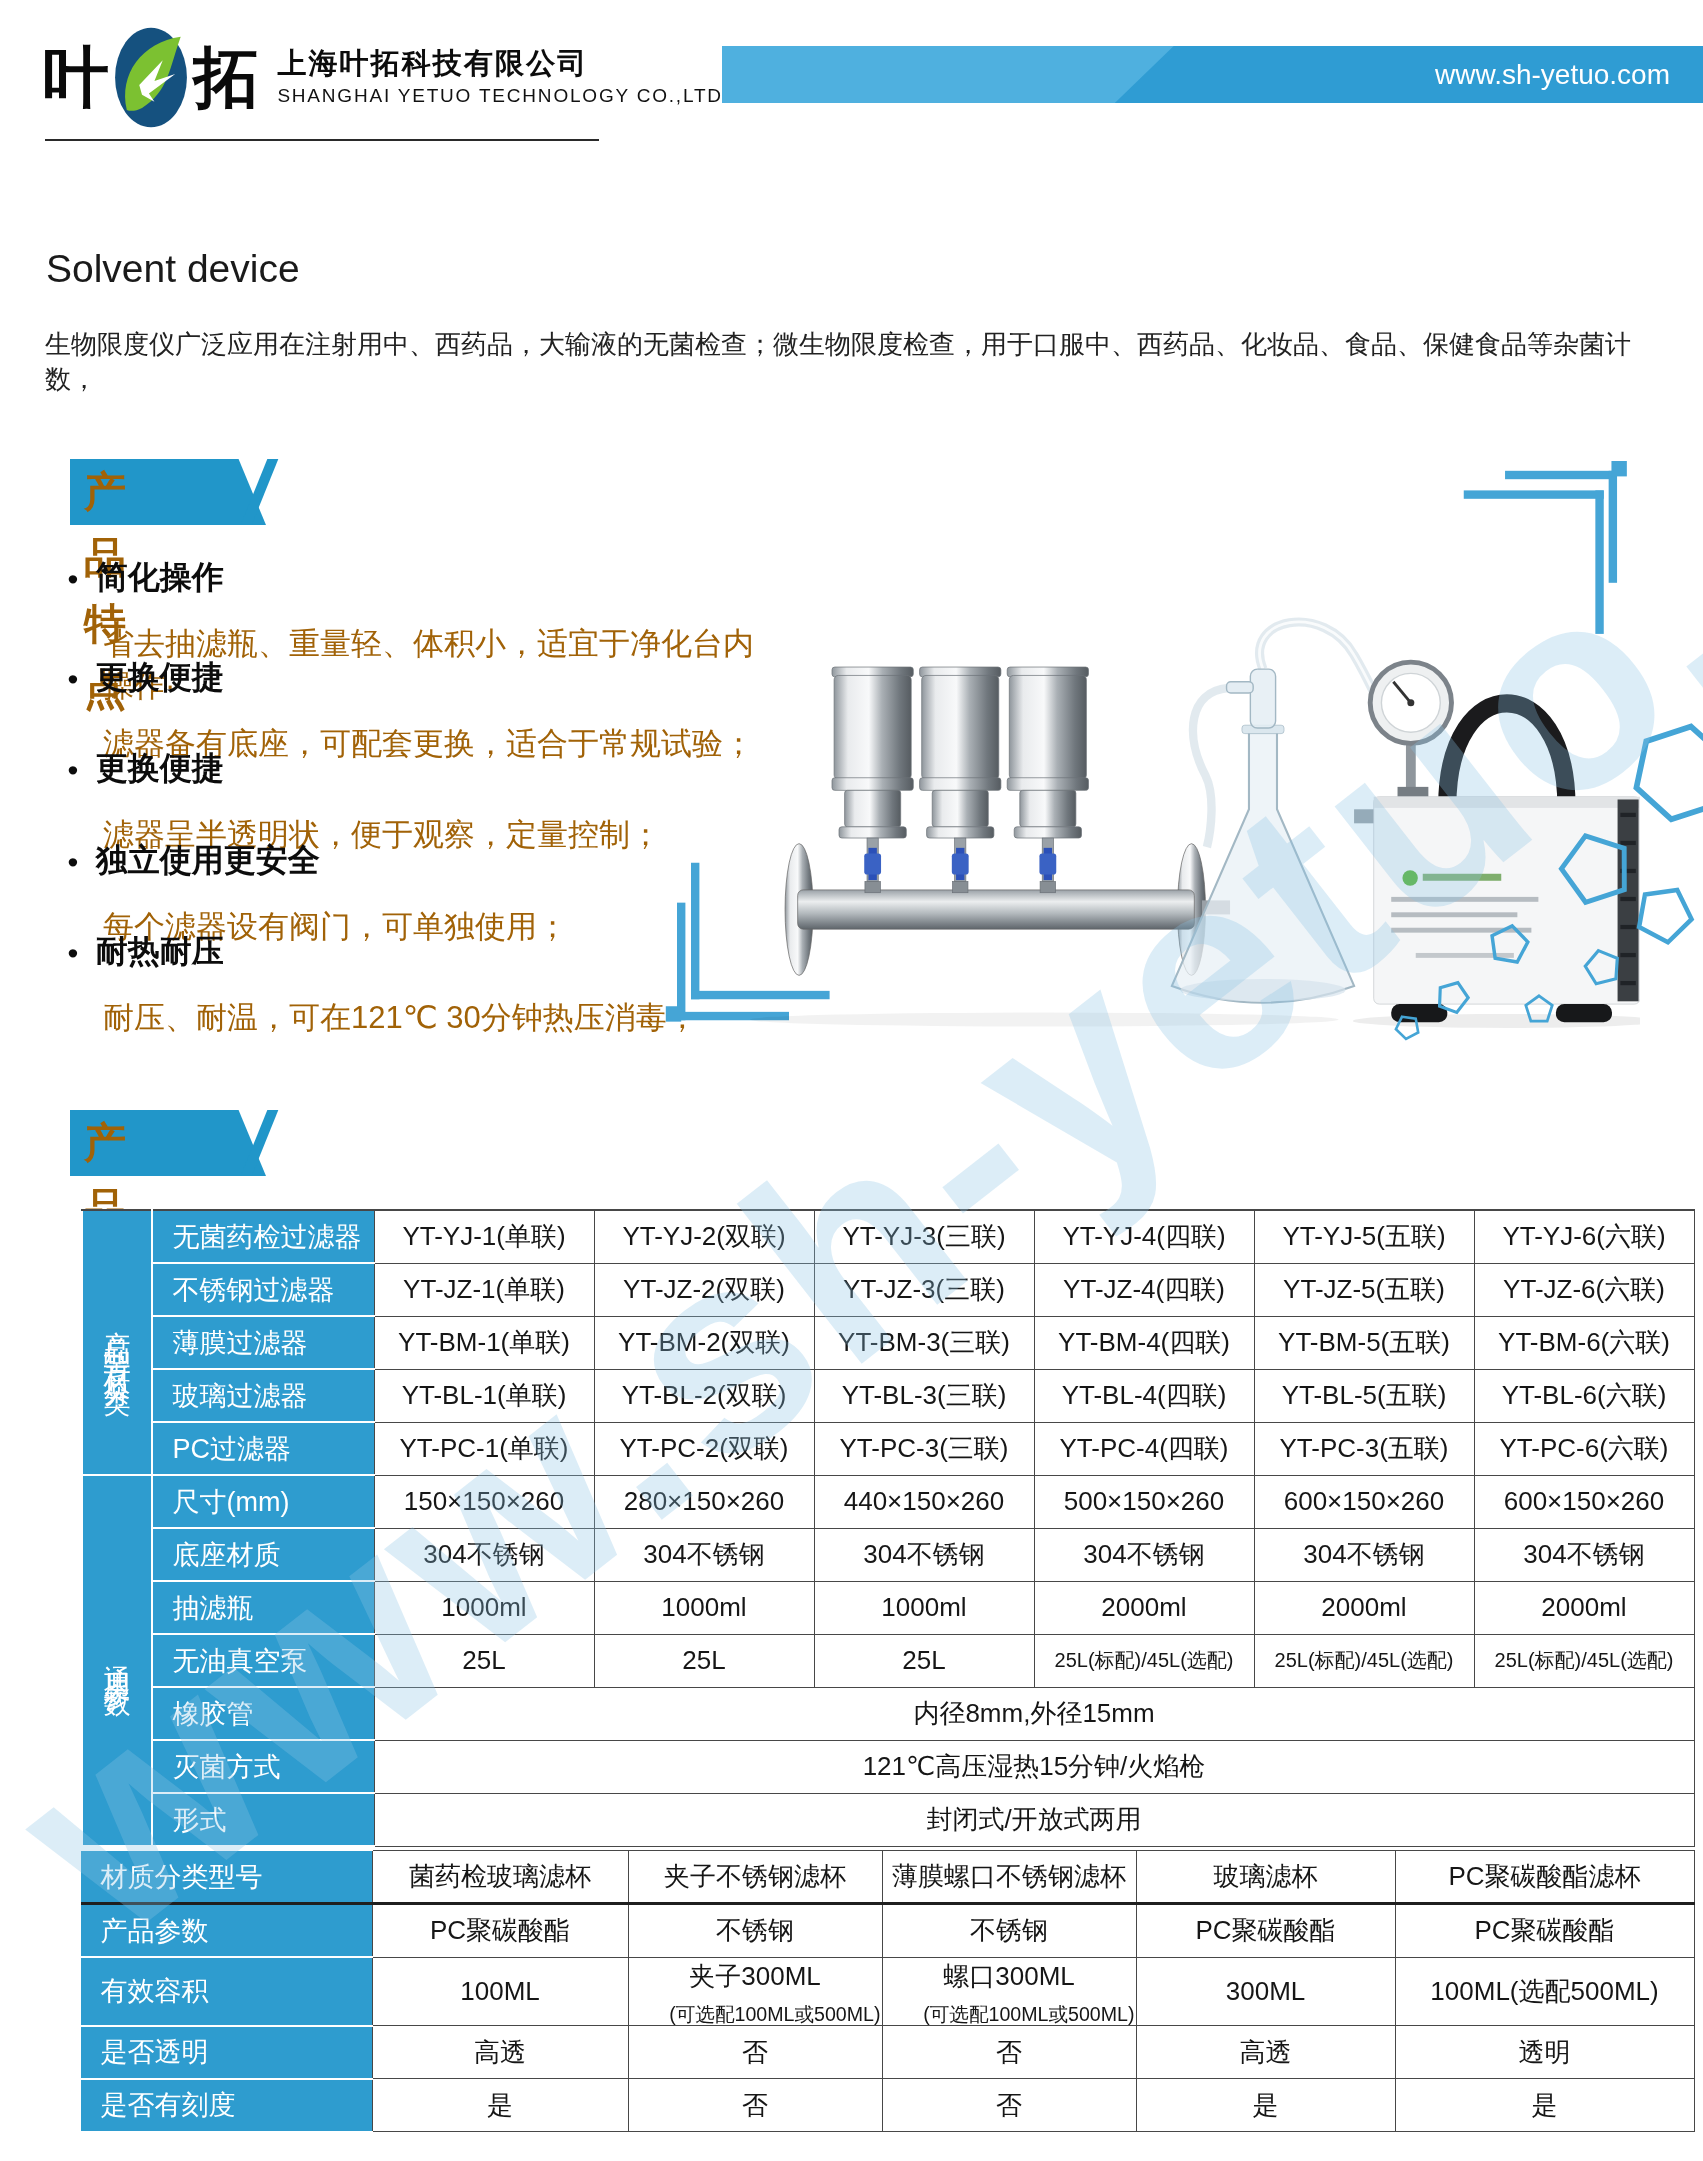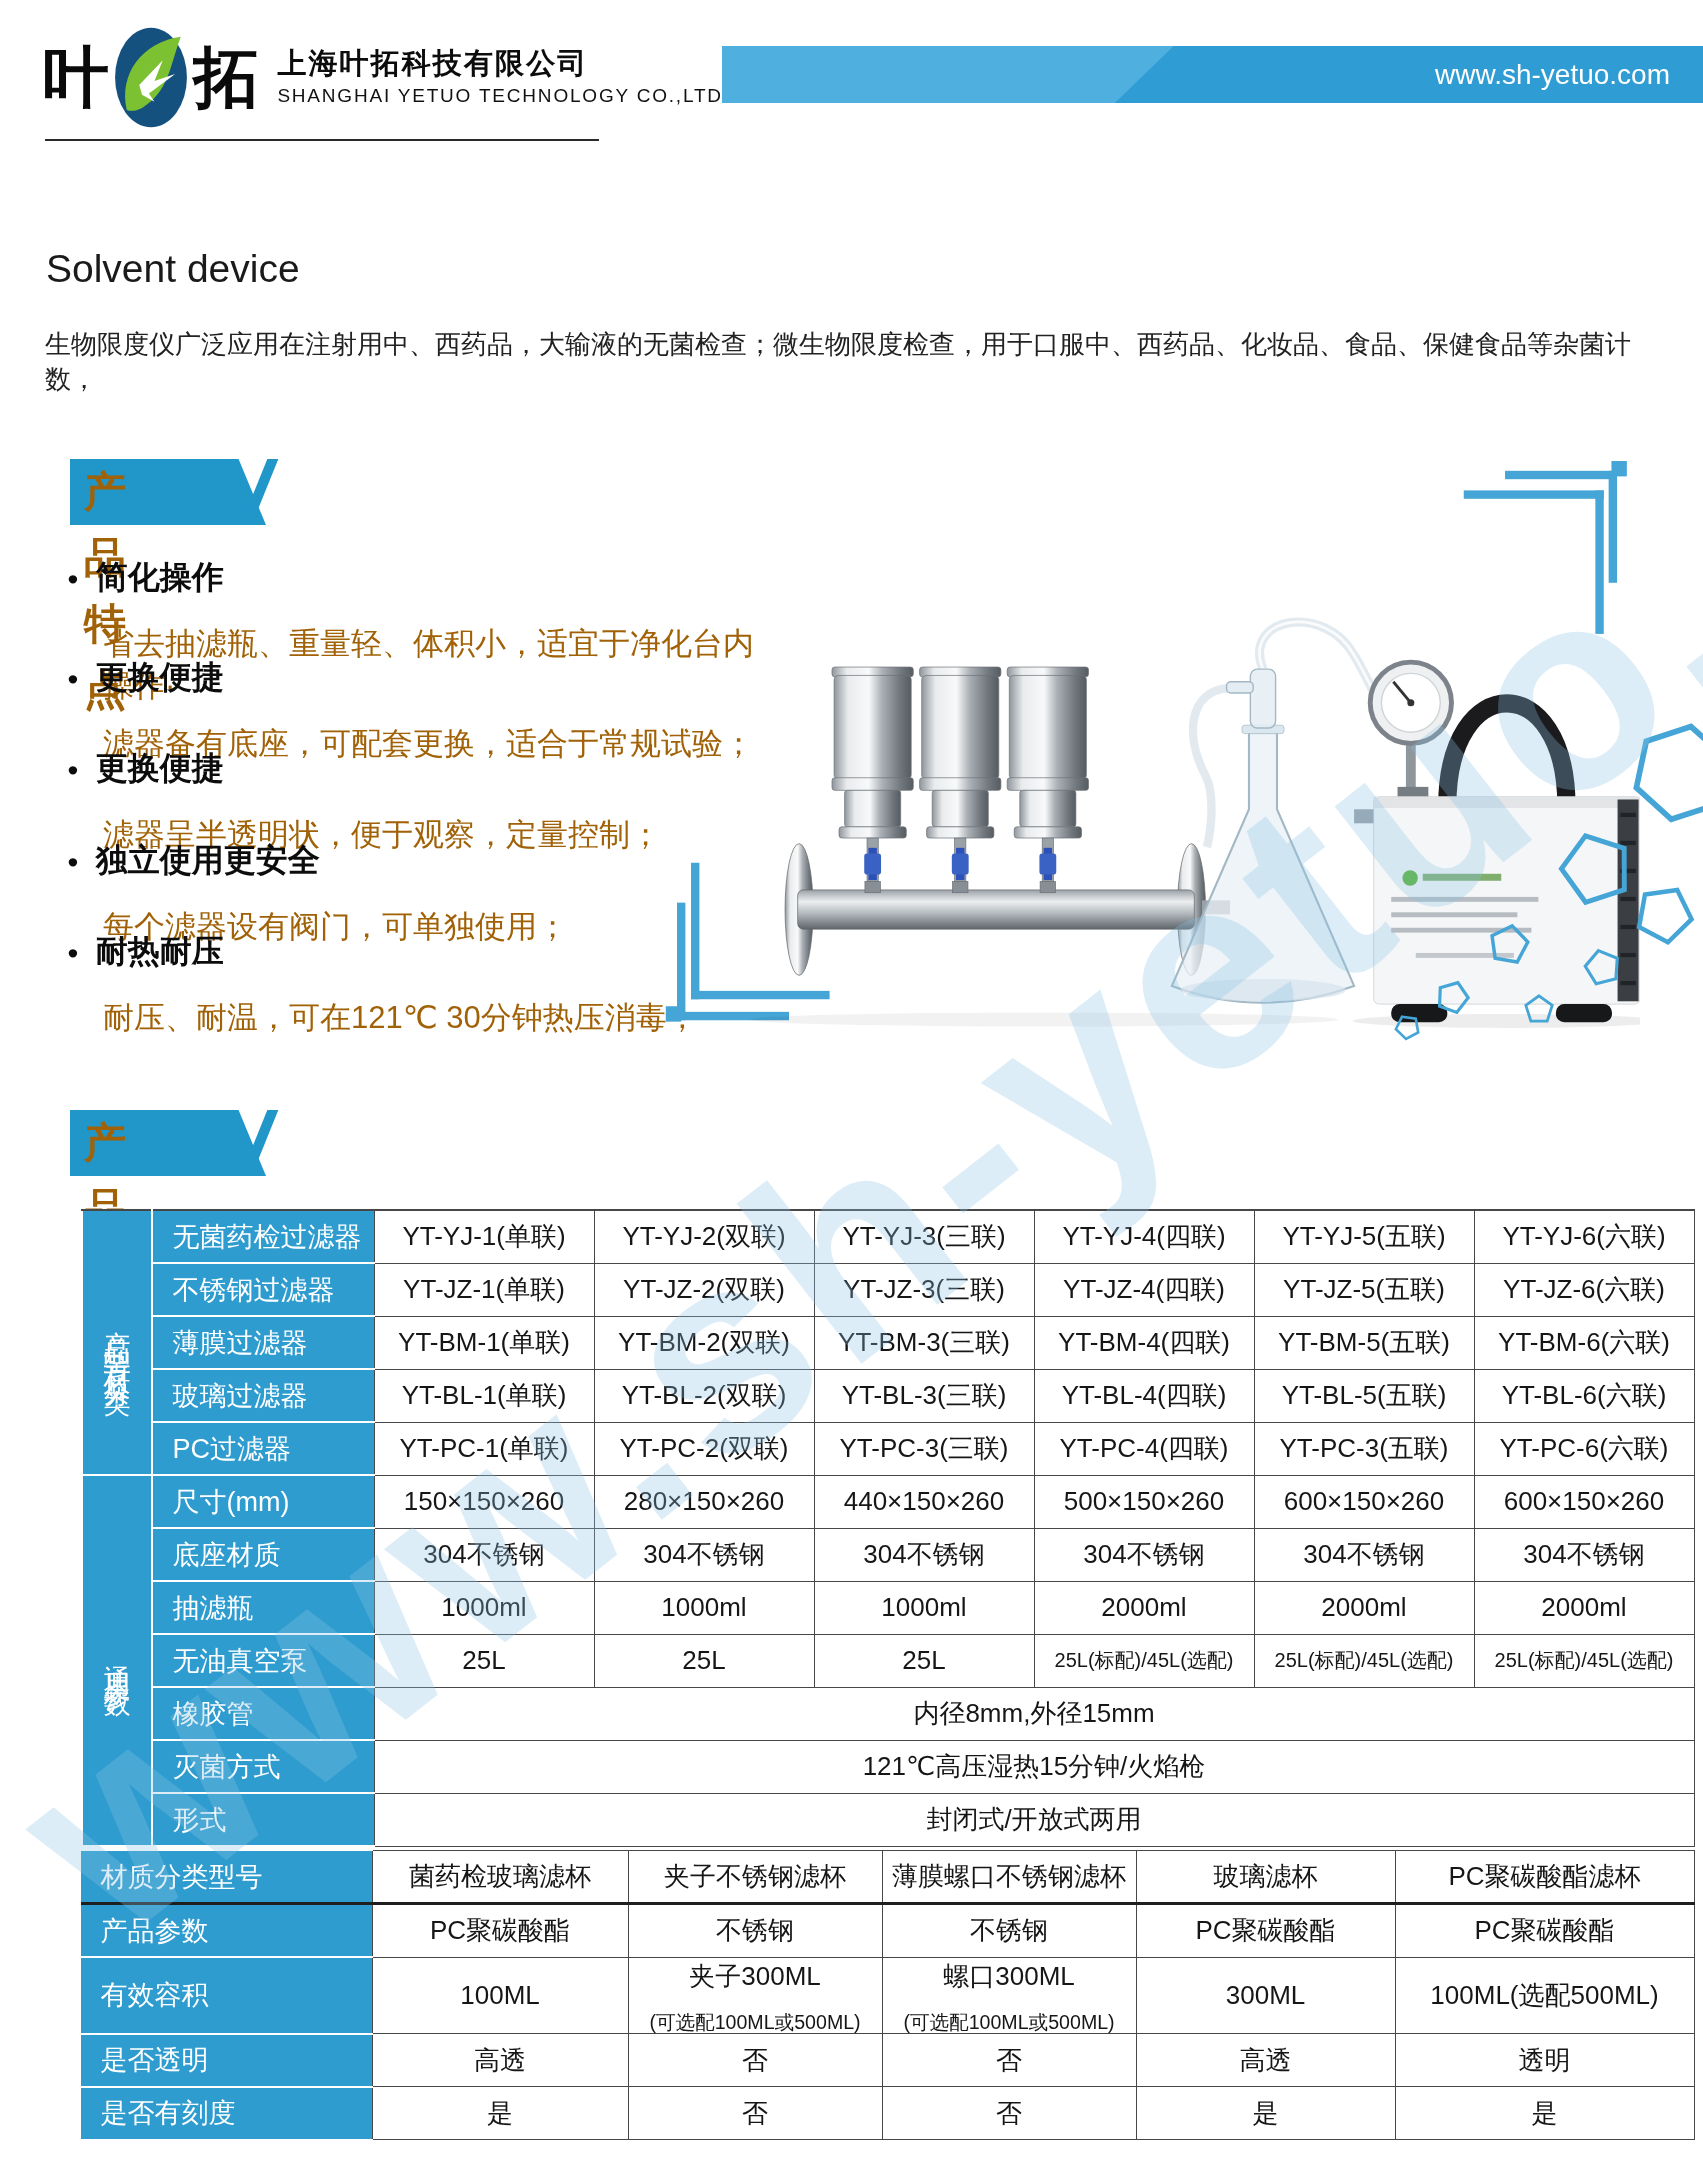--- a/index.html
+++ b/index.html
@@ -37,21 +37,21 @@
   table{border-collapse:collapse;table-layout:fixed;}
   td{height:49px;overflow:hidden;}
   .vcell{background:var(--table-blue);color:#fff;border:2.8px solid #fff;text-align:center;vertical-align:middle;
         writing-mode:vertical-lr;text-orientation:upright;font-size:27px;letter-spacing:8.4px;padding:4.2px 0;}
   .rlabel{background:var(--table-blue);color:#fff;border:2.8px solid #fff;border-left:0;border-right:1.4px solid #474747;
         font-size:27px;text-align:left;padding-left:19.6px;}
   .dcell{background:#fff;border:1.4px solid #474747;text-align:center;font-size:26px;color:#161616;}
   .dcell.small{font-size:20px;}
   #t1 tr:first-child td{border-top:2.1px solid #474747;}
   #t2 tr:first-child td{border-bottom:3.5px solid #1f1f1f;}
-  .dcell .sub{font-size:19.6px;line-height:1.05;margin-top:18px;}
+  .dcell .sub{font-size:19.6px;line-height:1.05;margin-top:10px;text-align:right;}
   .t1wrap{position:absolute;left:81px;top:1209px;}
   .t2wrap{position:absolute;left:81px;top:1849px;}
   
   .deco{position:absolute;pointer-events:none;}
   .watermark{position:absolute;left:-210px;top:932px;width:2524px;text-align:center;
         transform:rotate(-38deg);font-size:280px;font-weight:700;letter-spacing:9.8px;
         color:rgba(140,196,230,0.30);pointer-events:none;z-index:9;white-space:nowrap;}
   .photo{position:absolute;left:743px;top:599px;z-index:2;}
 </style>
 </head>

